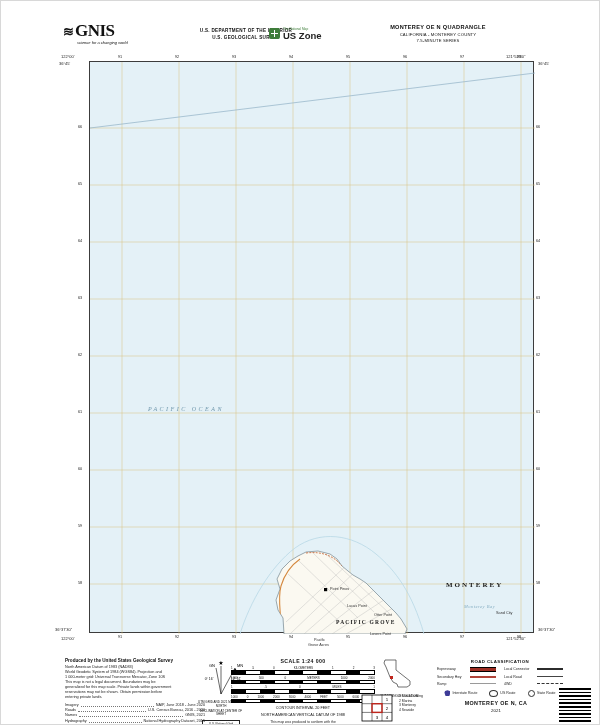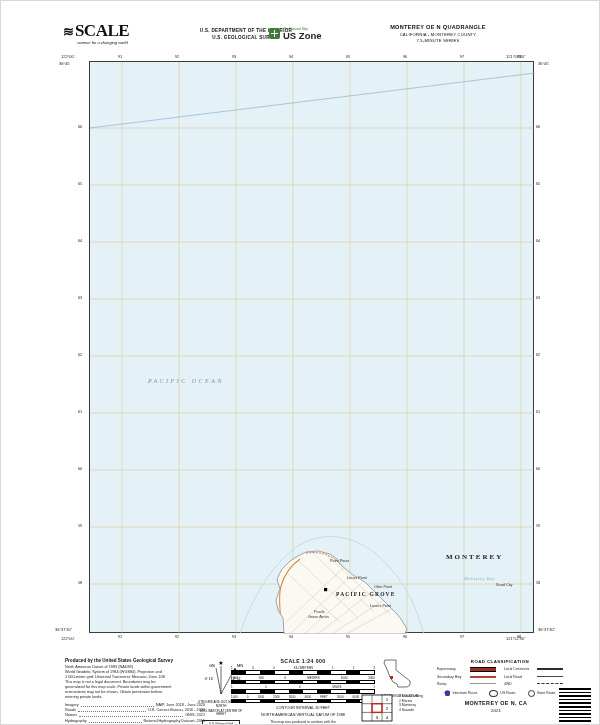--- a/index.html
+++ b/index.html
@@ -21,21 +21,21 @@
   .topo-text{display:flex;flex-direction:column;}
   .topo-small{font-size:3.2px;color:#3e7d3a;}
   .topo-name{font-size:9.5px;font-weight:bold;color:#222;line-height:9px;}
   #quadtitle{position:absolute;right:66px;top:23px;text-align:center;width:190px;}
   #quadtitle .t1{font-size:5.6px;font-weight:bold;letter-spacing:.3px;}
   #quadtitle .t2,#quadtitle .t3{font-size:4.2px;margin-top:1.5px;letter-spacing:.2px;}
   
   #maparea{position:absolute;left:88px;top:60px;width:445px;height:572px;
            background:#e4f1f7;border:1px solid #3c3c3c;box-sizing:border-box;}
   #mapsvg{position:absolute;left:0;top:0;}
-  .maplabel{position:absolute;white-space:nowrap;transform:translate(0,0);}
+  .maplabel{position:absolute;white-space:nowrap;transform:translate(0,0);margin-top:28px;}
   .lbl-ocean{font-family:"Liberation Serif",serif;font-style:italic;font-size:6px;
              color:#6e96ab;letter-spacing:2.5px;}
   .lbl-bay{font-family:"Liberation Serif",serif;font-style:italic;font-size:4.5px;color:#85aec2;letter-spacing:.5px;}
   .lbl-city-big{font-family:"Liberation Serif",serif;font-weight:bold;font-size:7px;color:#1a1a1a;letter-spacing:2px;}
   .lbl-town{font-family:"Liberation Serif",serif;font-weight:bold;font-size:5.5px;color:#222;letter-spacing:1.2px;}
   .lbl-place{font-size:3.8px;color:#333;}
   .edge-lbl{position:absolute;font-size:4px;color:#222;white-space:nowrap;}
   .tick{position:absolute;font-size:3.8px;color:#222;}
   
   #notes{position:absolute;left:64px;top:657px;width:140px;}
@@ -90,21 +90,21 @@
       background:repeating-linear-gradient(180deg,#000 0 1.6px,#fff 1.6px 3.6px);}
 </style>
 </head>
 <body>
 
 <div id="sheet">
 
   <div id="usgs-logo">
     <div class="usgs-row">
       <span class="usgs-wave">≋</span>
-      <span class="usgs-word">SCALE</span>
+      <span class="usgs-word">GNIS</span>
     </div>
     <div class="usgs-tag">science for a changing world</div>
   </div>
   <div id="dept">
     <div>U.S. DEPARTMENT OF THE INTERIOR</div>
     <div>U.S. GEOLOGICAL SURVEY</div>
   </div>
   <div id="ustopo">
     <div class="topo-badge"></div>
     <div class="topo-text">

